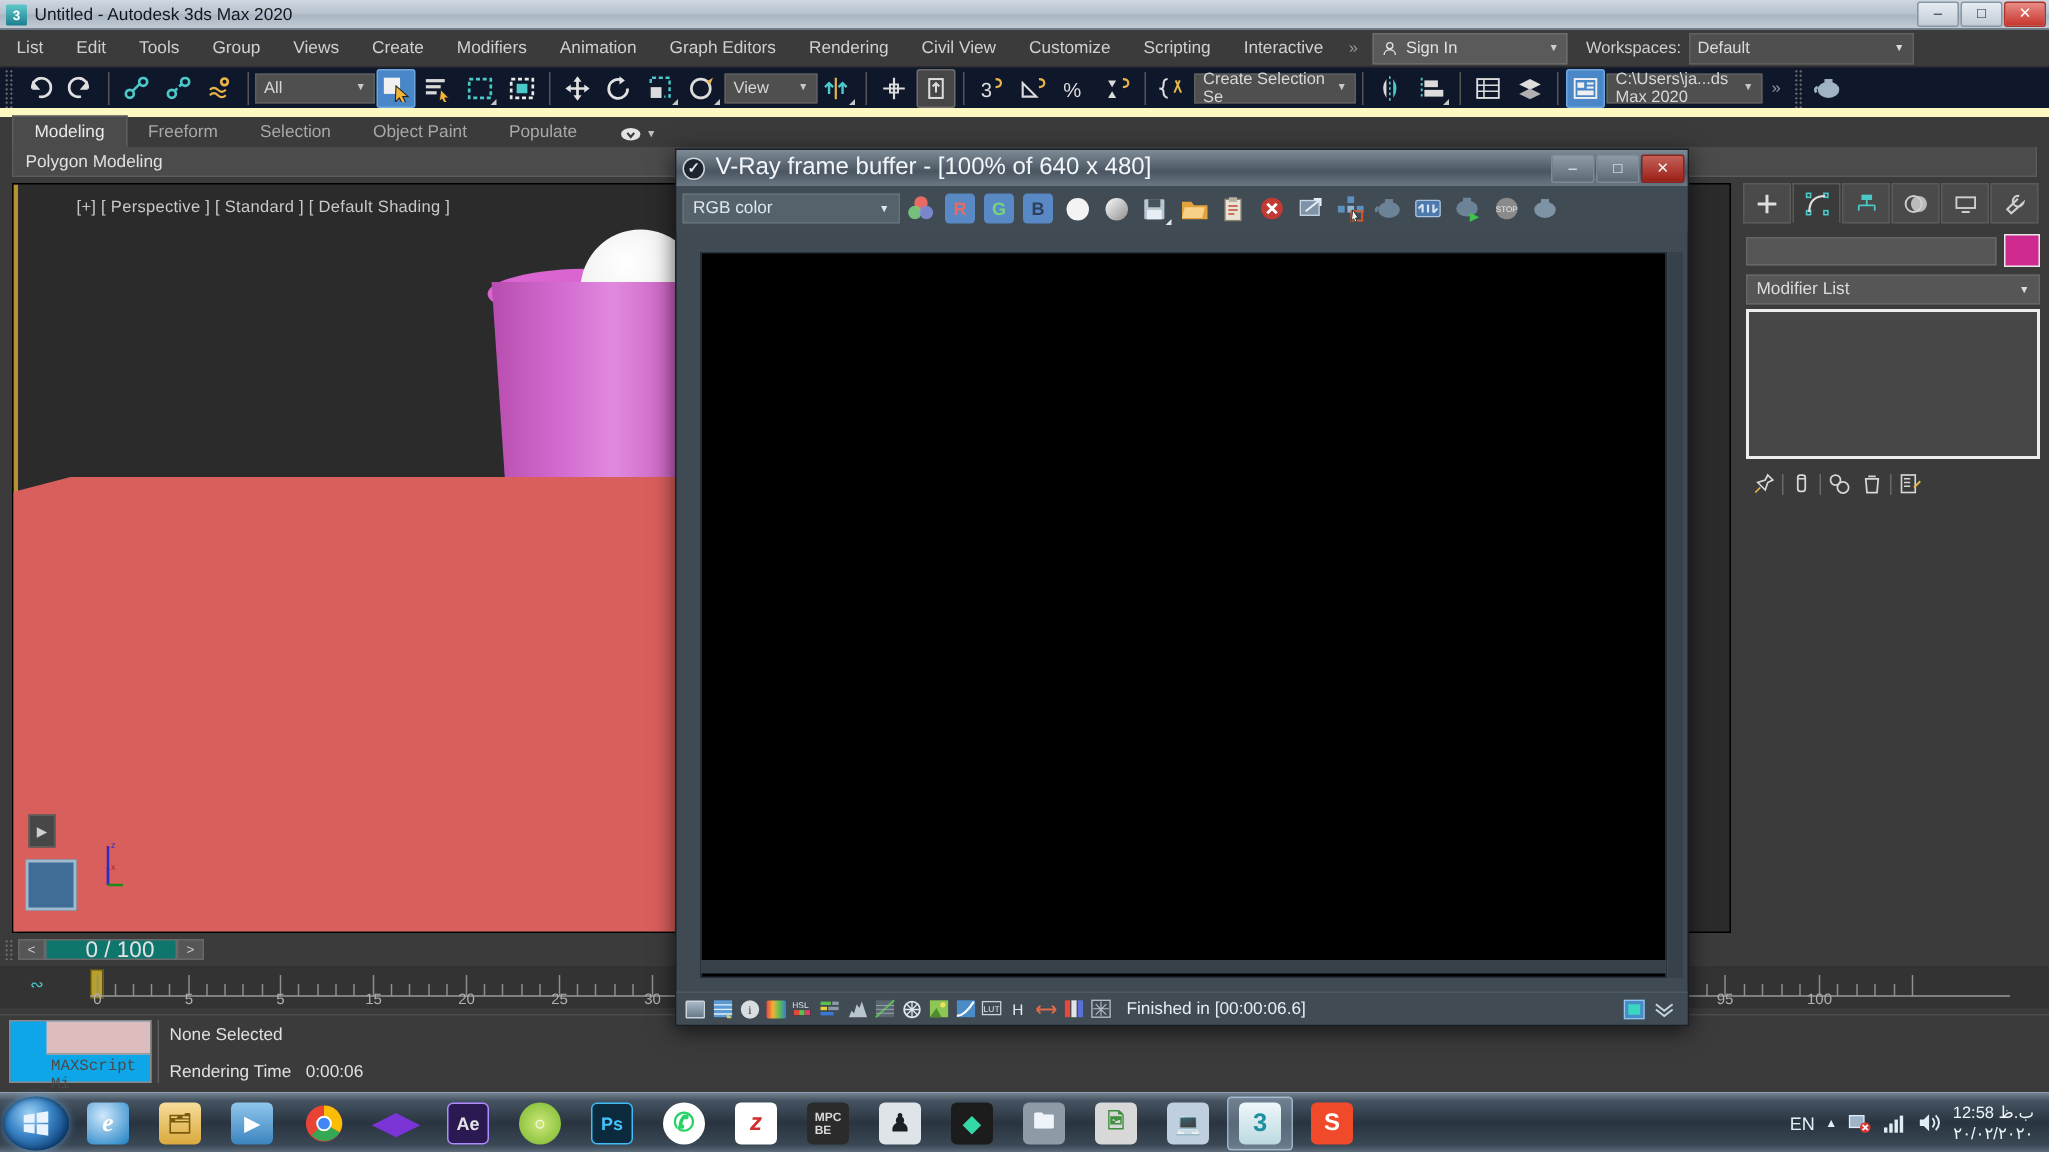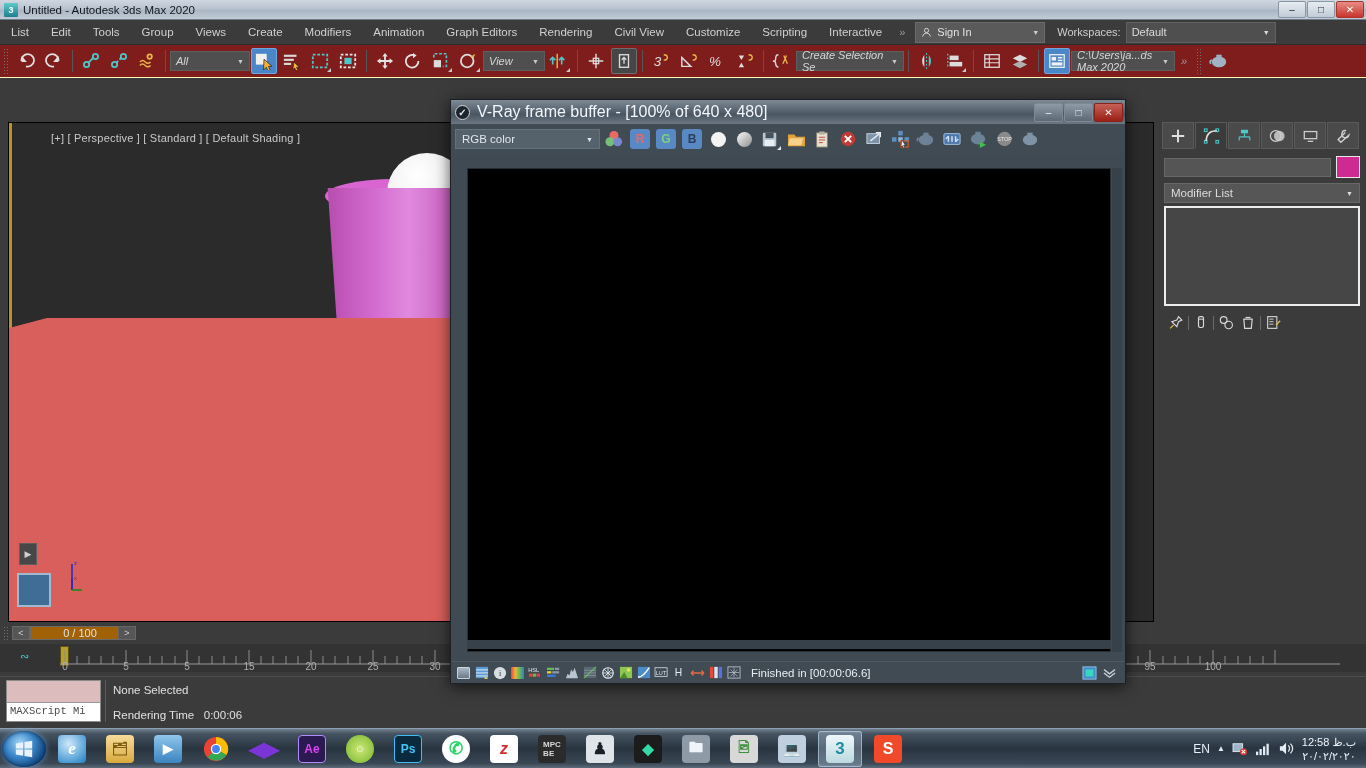--- a/index.html
+++ b/index.html
@@ -53,21 +53,21 @@
   .ws-label{margin-left:12px;color:#cfcfcf;font-size:11px;}
   .ws-combo{
     margin-left:5px;width:150px;height:21px;background:#4f4f4f;border:1px solid #606060;
     display:flex;align-items:center;padding:0 5px;color:#dcdcdc;font-size:11px;
   }
   .ws-combo .caret{margin-left:auto;font-size:7px;}
 
   
   .maintoolbar{
     position:absolute;left:0;top:45px;width:1366px;height:33px;
-    background:#7f1d1d;display:flex;align-items:center;border-bottom:1px solid #fef9c3;font-style:italic;
+    background:#0f172a;display:flex;align-items:center;border-bottom:6px solid #fef9c3;
   }
   .grip{width:6px;height:26px;margin:0 3px;
     background-image:radial-gradient(#707070 35%,transparent 36%);
     background-size:3px 3px;}
   .tbtn{
     width:26px;height:26px;margin:0 1px;display:flex;align-items:center;justify-content:center;
     border:1px solid transparent;border-radius:2px;position:relative;
   }
   .tbtn.on{background:#4a87c8;border-color:#6fa6de;}
   .tbtn.framed{border-color:#6d6d6d;background:#464646;}
@@ -163,30 +163,30 @@
   .mspin .ar{margin-left:auto;font-size:7px;line-height:6px;}
   .mnum{width:70px;height:15px;background:#4a4a4a;border:1px solid #636363;
     display:flex;align-items:center;padding:0 4px;color:#9f9f9f;font-size:11px;}
 
   
   .timebar{position:absolute;left:0;top:624px;width:1366px;height:18px;background:#3b3b3b;display:flex;align-items:center;}
   .tb-grip{width:6px;height:14px;margin:0 3px;
     background-image:radial-gradient(#707070 35%,transparent 36%);background-size:3px 3px;}
   .frm-btn{width:18px;height:14px;background:#565656;border:1px solid #676767;font-size:9px;
     display:flex;align-items:center;justify-content:center;color:#cfcfcf;}
-  .frm-field{width:88px;height:14px;background:#a16207;border:1px solid #6a6a6a;
-    display:flex;align-items:center;justify-content:center;font-size:11px;color:#e2e2e2;padding-left:12px;}
+  .frm-field{width:88px;height:14px;background:#0f766e;border:1px solid #6a6a6a;
+    display:flex;align-items:center;justify-content:center;font-size:15px;color:#e2e2e2;padding-left:12px;}
   .trackbar{position:absolute;left:0;top:644px;width:1366px;height:28px;background:#333;}
   .ticklabel{position:absolute;bottom:0;font-size:10px;color:#b0b0b0;transform:translateX(-50%);}
   .slider-key{position:absolute;left:60px;top:2px;width:9px;height:20px;background:#b9a02c;border:1px solid #5c5215;}
   .tb-curveicon{position:absolute;left:20px;top:6px;font-size:11px;color:#4cc8c8;}
 
   
   .statusbar{position:absolute;left:0;top:676px;width:1366px;height:48px;background:#3b3b3b;border-top:1px solid #4d4d4d;}
-  .mxs-box{position:absolute;left:6px;top:3px;width:95px;height:42px;background:#ffffff;border:1px solid #8a8a8a;}
+  .mxs-box{position:absolute;left:6px;top:3px;width:95px;height:42px;background:#0ea5e9;border:1px solid #8a8a8a;padding-left:24px;}
   .mxs-pink{height:22px;background:#ddbcbd;border-bottom:1px solid #9a9a9a;}
   .mxs-txt{font-family:"Liberation Mono",monospace;font-size:10.5px;color:#4a4a4a;padding:2px 3px;}
   .st-divider{position:absolute;left:105px;top:3px;width:1px;height:42px;background:#5c5c5c;}
   .st-line{position:absolute;left:113px;font-size:11.5px;color:#e0e0e0;}
 
   
   .vfb{
     position:absolute;left:450px;top:99px;width:676px;height:585px;
     background:#3f4a52;border:1px solid #1b2026;
     box-shadow:0 3px 14px rgba(0,0,0,.65);
@@ -502,20 +502,39 @@
     <div class="grip"></div>
     <div class="tbtn">
       <svg width="22" height="18" viewBox="0 0 24 20">
           <ellipse cx="12" cy="11" rx="8" ry="6" fill="#9fb3c4"></ellipse>
           <path d="M4 9 q-3 1 -1 4" stroke="#9fb3c4" stroke-width="2" fill="none"></path>
           <rect x="9" y="3" width="6" height="2.5" fill="#9fb3c4"></rect>
         </svg>
     </div>
   </div>
 
+  <div class="ribbon">
+    <div class="ribbon-tabs">
+      <div class="rtab active">Modeling</div>
+      <div class="rtab">Freeform</div>
+      <div class="rtab">Selection</div>
+      <div class="rtab">Object Paint</div>
+      <div class="rtab">Populate</div>
+      <div class="rtab-drop">
+        <svg width="15" height="11" viewBox="0 0 16 12">
+          <ellipse cx="8" cy="6" rx="7" ry="4.5" fill="#e3e3e3"></ellipse>
+            <path d="M5.5 5 L8 8 L10.5 5" stroke="#3b3b3b" stroke-width="1.6" fill="none"></path>
+        </svg>
+        <span style="font-size:7px;color:#c0c0c0">▼</span>
+      </div>
+    </div>
+    <div class="ribbon-row2">
+      <span>Polygon Modeling</span>
+    </div>
+  </div>
 
   <div class="viewport">
     <div class="vp-left-border"></div>
     <div class="vp-scene">
       <div class="cyl-top"></div>
       <div class="sphere"></div>
       <div class="cyl"></div>
       <div class="plane"></div>
     </div>
     <div class="vp-label">[+] [ Perspective ] [ Standard ] [ Default Shading ]</div>
@@ -976,21 +995,21 @@
           <path d="M14 1 A13 13 0 0 1 25.3 20.5 L14 14 Z" fill="#fbbc05"></path>
           <path d="M25.3 20.5 A13 13 0 0 1 5 22.5 L14 14 Z" fill="#34a853"></path>
           <circle cx="14" cy="14" r="5.6" fill="#fff"></circle>
           <circle cx="14" cy="14" r="4.2" fill="#4285f4"></circle>
         </svg>
     </div>
     <div class="tsk">
         <div class="ticon" style="background:transparent;color:#7b35d6;font-size:20px">◀▶</div>
       </div>
     <div class="tsk">
-        <div class="ticon" style="background:#2b1a52;border:1px solid #b08aff;color:#d946ef;font-size:12px">Ae</div>
+        <div class="ticon" style="background:#2b1a52;border:1px solid #b08aff;color:#e5e5e5;font-size:12px">Ae</div>
       </div>
     <div class="tsk">
         <div class="ticon" style="background:radial-gradient(circle,#cde87a,#76b62a);color:#fff;border-radius:50%">○</div>
       </div>
     <div class="tsk">
         <div class="ticon" style="background:#0b2a3d;border:1px solid #3dbcf5;color:#45c4fa;font-size:12px">Ps</div>
       </div>
     <div class="tsk">
         <div class="ticon" style="background:#fff;border-radius:50%;color:#25d366;font-size:17px">✆</div>
       </div>

